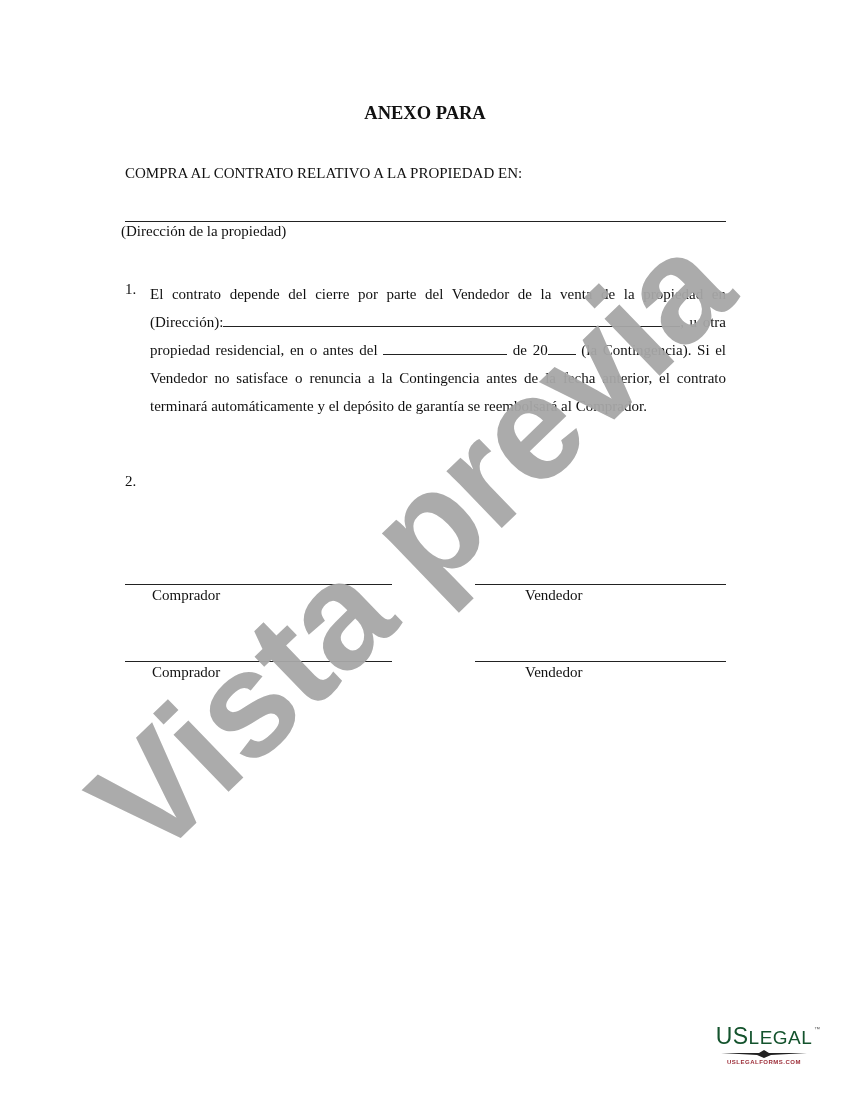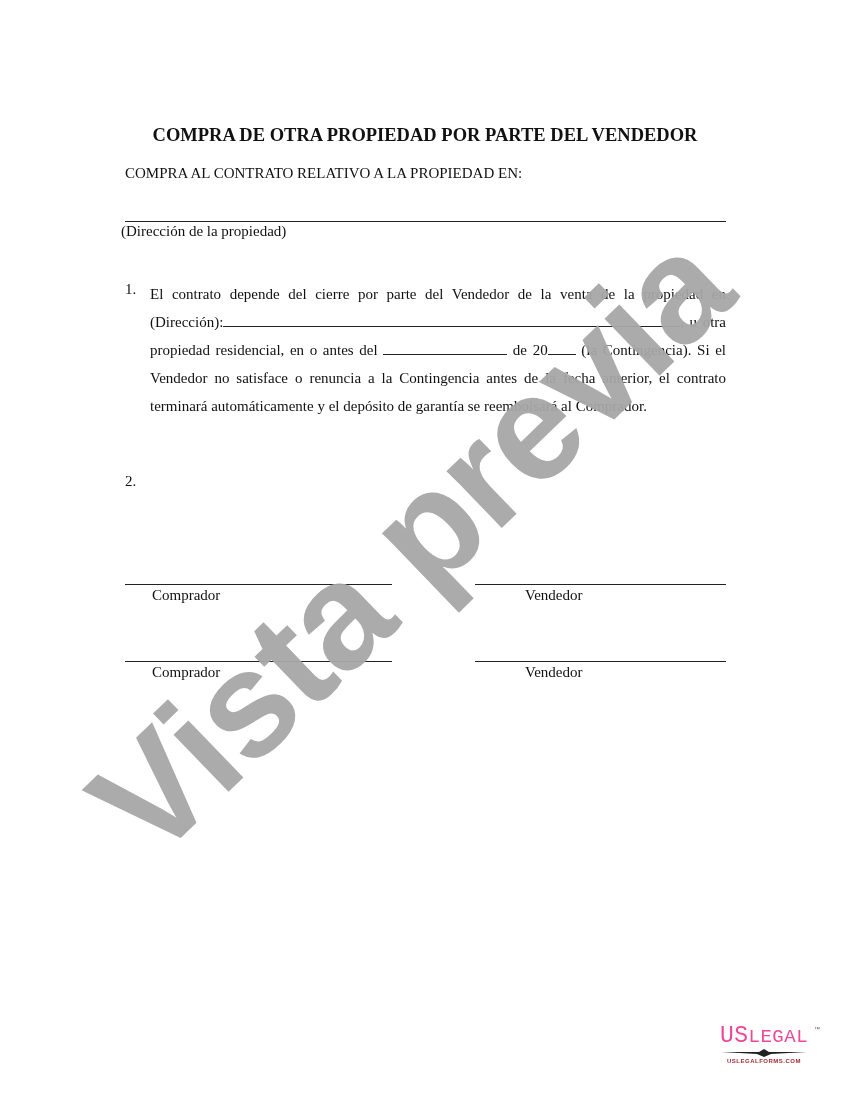--- a/index.html
+++ b/index.html
@@ -40,37 +40,37 @@
     .sl2 { top: 663px; }
     .watermark {
       position: absolute; left: 410px; top: 545px;
       transform: translate(-50%, -50%) rotate(-44deg);
       font-family: "Liberation Sans", "DejaVu Sans", sans-serif; font-weight: bold;
       font-size: 150px; color: #a7a7a7; white-space: nowrap; letter-spacing: -2px;
       opacity: 0.95; pointer-events: none;
     }
     .logo { position: absolute; left: 706px; top: 1024px; width: 116px; height: 44px; text-align: center; }
     .logo-word {
-      font-family: Liberation Mono, monospace; color: #ec4899; font-size: 23px;
+      font-family: Liberation Sans, sans-serif; color: #14532d; font-size: 23px;
       line-height: 24px; letter-spacing: 0.5px;
     }
     .logo-word .small { font-size: 19px; }
     .logo-tm { position: absolute; right: 2px; top: 2px; font-size: 6px; color: #555; font-family: "Liberation Sans", sans-serif; }
     .logo-eagle { display: block; margin: 0 auto; }
     .logo-url {
       font-family: "Liberation Sans", "DejaVu Sans", sans-serif; font-size: 6px; color: #9b2a35;
       letter-spacing: 0.5px; font-weight: bold; line-height: 8px;
     }
   </style>
 </head>
 <body>
 
 <div class="page">
 
-  <div class="title t2">COMPRA DE OTRA PROPIEDAD POR PARTE DEL VENDEDOR</div>
+  <div class="title t1">ANEXO PARA</div>
 
   <div class="text adenda">COMPRA AL CONTRATO RELATIVO A LA PROPIEDAD EN:</div>
 
   <div class="rule addr-line"></div>
   <div class="text addr-label">(Dirección de la propiedad)</div>
 
   <div class="num n1">1.</div>
   <div class="para p1">
     <span>El contrato depende del cierre por parte del Vendedor de la venta de la propiedad en (Dirección):</span><span class="blank" style="width:457px"></span><span>, u otra propiedad residencial, en o antes del</span>
     <span class="blank" style="width:124px"></span>

